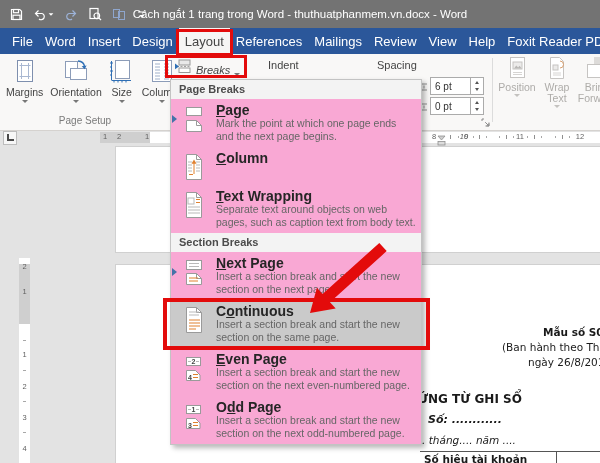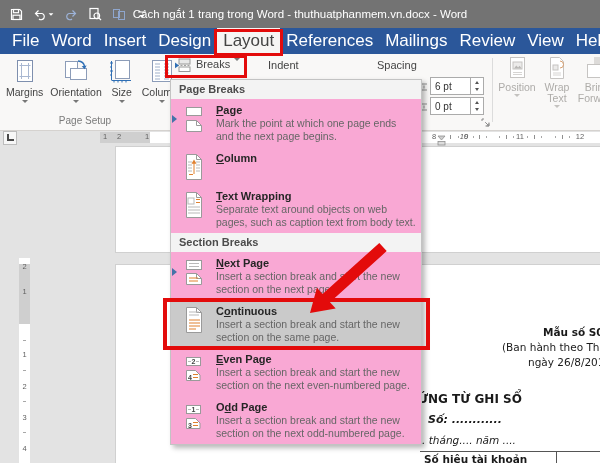--- a/index.html
+++ b/index.html
@@ -7,37 +7,37 @@
         font-family:"Liberation Sans","DejaVu Sans",sans-serif;-webkit-font-smoothing:antialiased;}
   
   .titlebar{position:absolute;top:0;left:0;right:0;height:28px;background:#737373;}
   .qat{position:absolute;left:10px;top:0;height:28px;display:flex;align-items:center;gap:10px;}
   .qat-btn{display:flex;align-items:center;gap:1px;}
   .title{position:absolute;left:50%;top:50%;transform:translate(-50%,-50%);color:#fff;
          font-size:11.5px;white-space:nowrap;}
   
   .tabrow{position:absolute;top:28px;left:0;right:0;height:26px;background:#2b579a;
           display:flex;align-items:stretch;padding-left:6px;}
-  .tab{position:relative;color:#fff;font-size:17px;padding:0 6px;display:flex;align-items:center;white-space:nowrap;}
+  .tab{position:relative;color:#fff;font-size:13px;padding:0 6px;display:flex;align-items:center;white-space:nowrap;}
   .tab.active{background:#f6f5f4;color:#444;}
   .red-frame{position:absolute;border:3px solid #e30b0b;pointer-events:none;z-index:70;}
   .tab-frame{left:-3px;top:1px;right:-3px;bottom:-2px;}
   
   .ribbon{position:absolute;top:54px;left:0;right:0;height:76px;background:#f9f8f7;
           border-bottom:1px solid #d5d2cf;}
   .ps-group{position:absolute;left:0;top:0;width:170px;height:75px;}
   .ps-buttons{display:flex;gap:3px;padding:3px 0 0 4px;}
   .bigbtn{display:flex;flex-direction:column;align-items:center;font-size:10.5px;color:#444;
           padding:1px 2px;line-height:12px;}
   .bigbtn .caret{margin-top:2px;}
   .group-label{position:absolute;bottom:3px;left:0;width:100%;text-align:center;font-size:10px;color:#7a7a7a;}
   .caret{width:0;height:0;border-left:3px solid transparent;border-right:3px solid transparent;
          border-top:3.5px solid #777;display:inline-block;}
-  .breaks-btn{position:absolute;left:171px;top:4px;height:18px;display:flex;align-items:flex-start;
-              gap:4px;font-size:11px;color:#444;padding:0 3px;}
+  .breaks-btn{position:absolute;left:171px;top:4px;height:18px;display:flex;align-items:flex-end;
+              gap:4px;font-size:11px;color:#444;padding:0 3px;font-style:italic;}
   .breaks-frame{left:-6px;top:-3px;right:-4px;bottom:-2px;z-index:60;}
   .col-label{position:absolute;top:5px;font-size:11px;color:#444;}
   .spin{position:absolute;left:430px;width:52px;height:16px;background:#fff;border:1px solid #ababab;
         display:flex;align-items:center;font-size:10px;color:#333;}
   .spin .val{flex:1;padding-left:4px;}
   .spin .st{width:12px;height:100%;border-left:1px solid #ababab;display:flex;flex-direction:column;
             align-items:center;justify-content:space-evenly;}
   .caret-up{width:0;height:0;border-left:2.5px solid transparent;border-right:2.5px solid transparent;
             border-bottom:3px solid #555;}
   .caret-dn{width:0;height:0;border-left:2.5px solid transparent;border-right:2.5px solid transparent;
@@ -71,21 +71,21 @@
   .b{font-weight:bold;} .i{font-style:italic;}
   .tbl-h{position:absolute;left:420px;top:451px;width:180px;height:1px;background:#555;z-index:3;}
   .tbl-v{position:absolute;left:556px;top:451px;width:1px;height:12px;background:#555;z-index:3;}
   
   .menu{position:absolute;left:170px;top:79px;width:250px;background:#f9a8d4;border:1px solid #c3c3c3;
         box-shadow:3px 3px 5px rgba(0,0,0,.28);z-index:50;}
   .m-header{background:#f3f3f3;color:#4c4c4c;font-weight:bold;font-size:11px;line-height:13px;padding:3px 8px;}
   .m-item{position:relative;display:flex;padding:5px 4px 4px 3px;cursor:default;}
   .m-item .ic{width:40px;display:flex;justify-content:center;align-items:flex-start;padding-top:1px;flex:none;}
   .m-item .tx{flex:1;padding-left:2px;}
-  .m-item .ti{font-size:11px;font-weight:bold;color:#262626;line-height:13px;}
+  .m-item .ti{font-size:14px;font-weight:bold;color:#262626;line-height:13px;}
   .m-item .de{font-size:10.5px;color:#666;line-height:13px;width:200px;}
   .m-item.hl{background:#cacaca;}
   .hl-frame{left:-8px;right:-9px;top:-2px;bottom:-2px;border-width:4px;z-index:60;}
   .marker{position:absolute;left:1px;top:16px;width:0;height:0;border-top:4px solid transparent;
           border-bottom:4px solid transparent;border-left:5px solid #4473a8;}
   
   .arrow{position:absolute;left:0;top:0;z-index:62;pointer-events:none;}
 </style>
 </head>
 <body>

